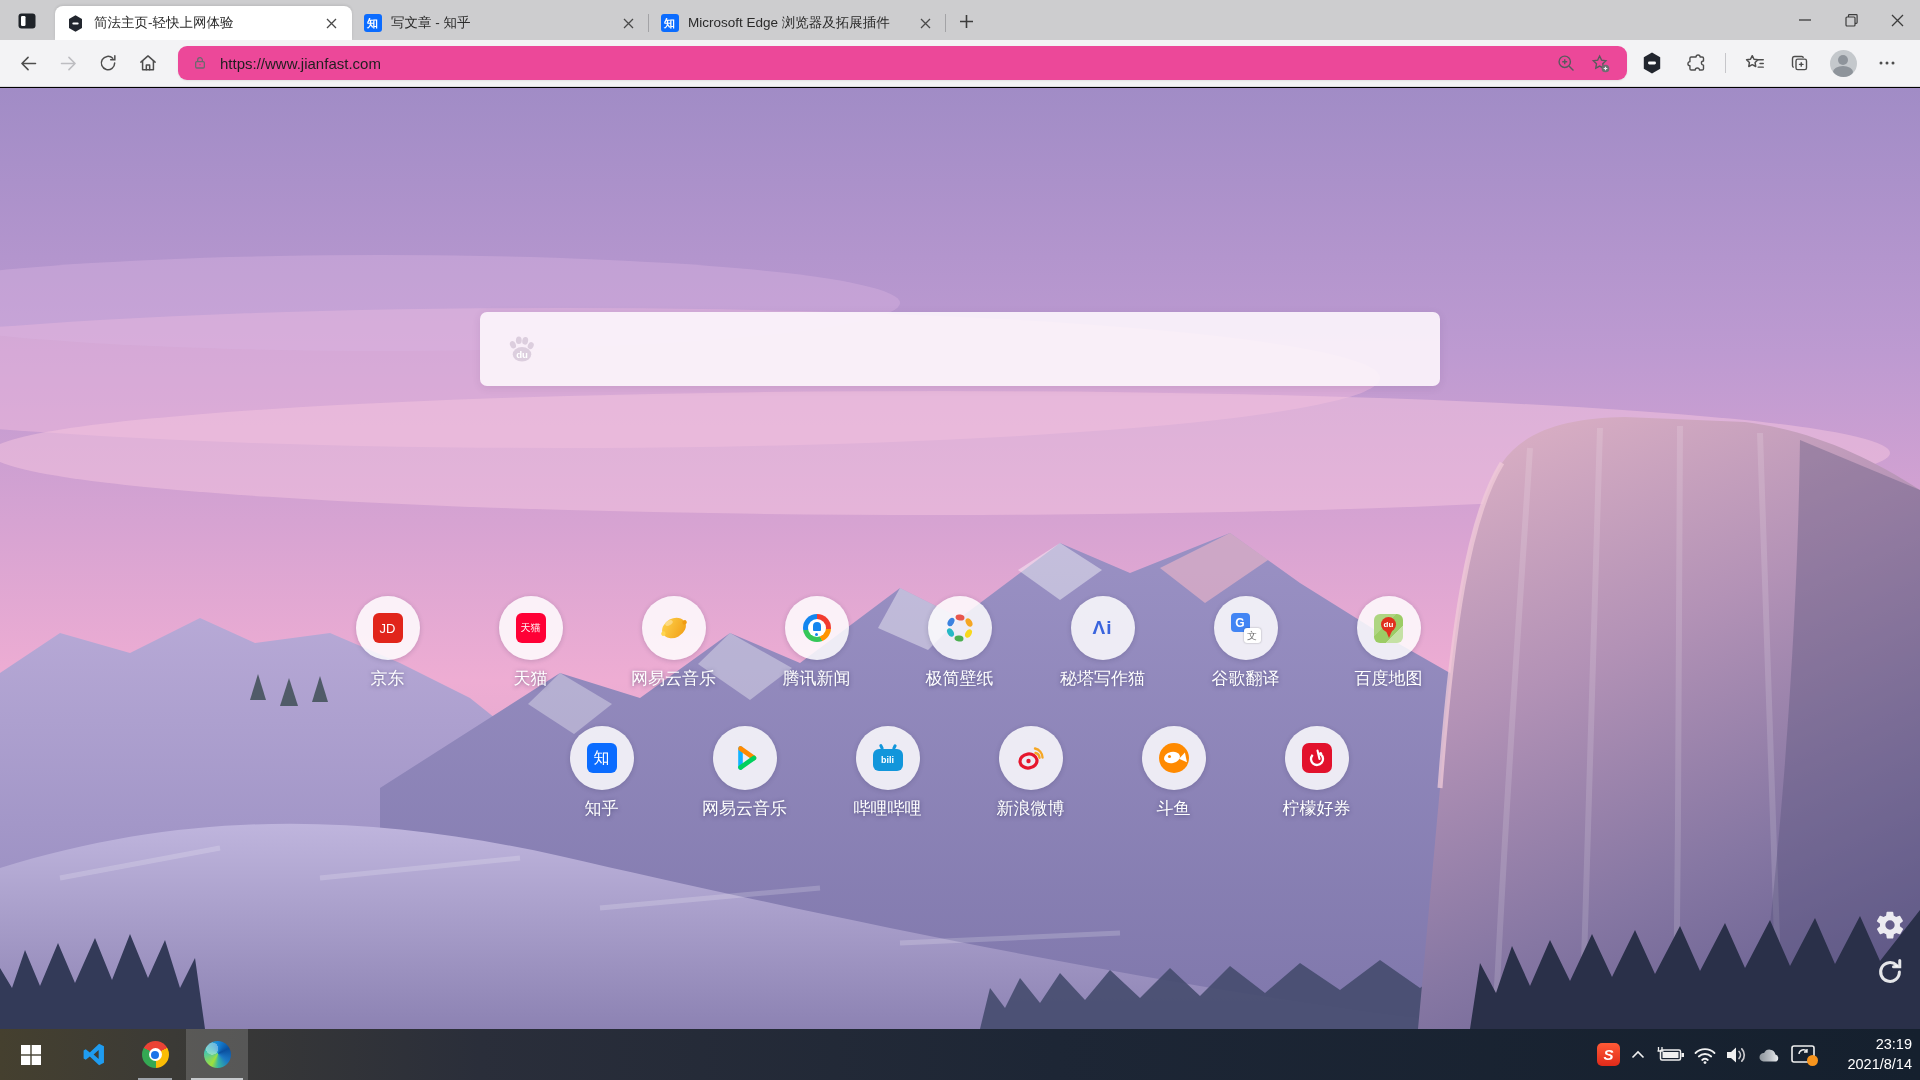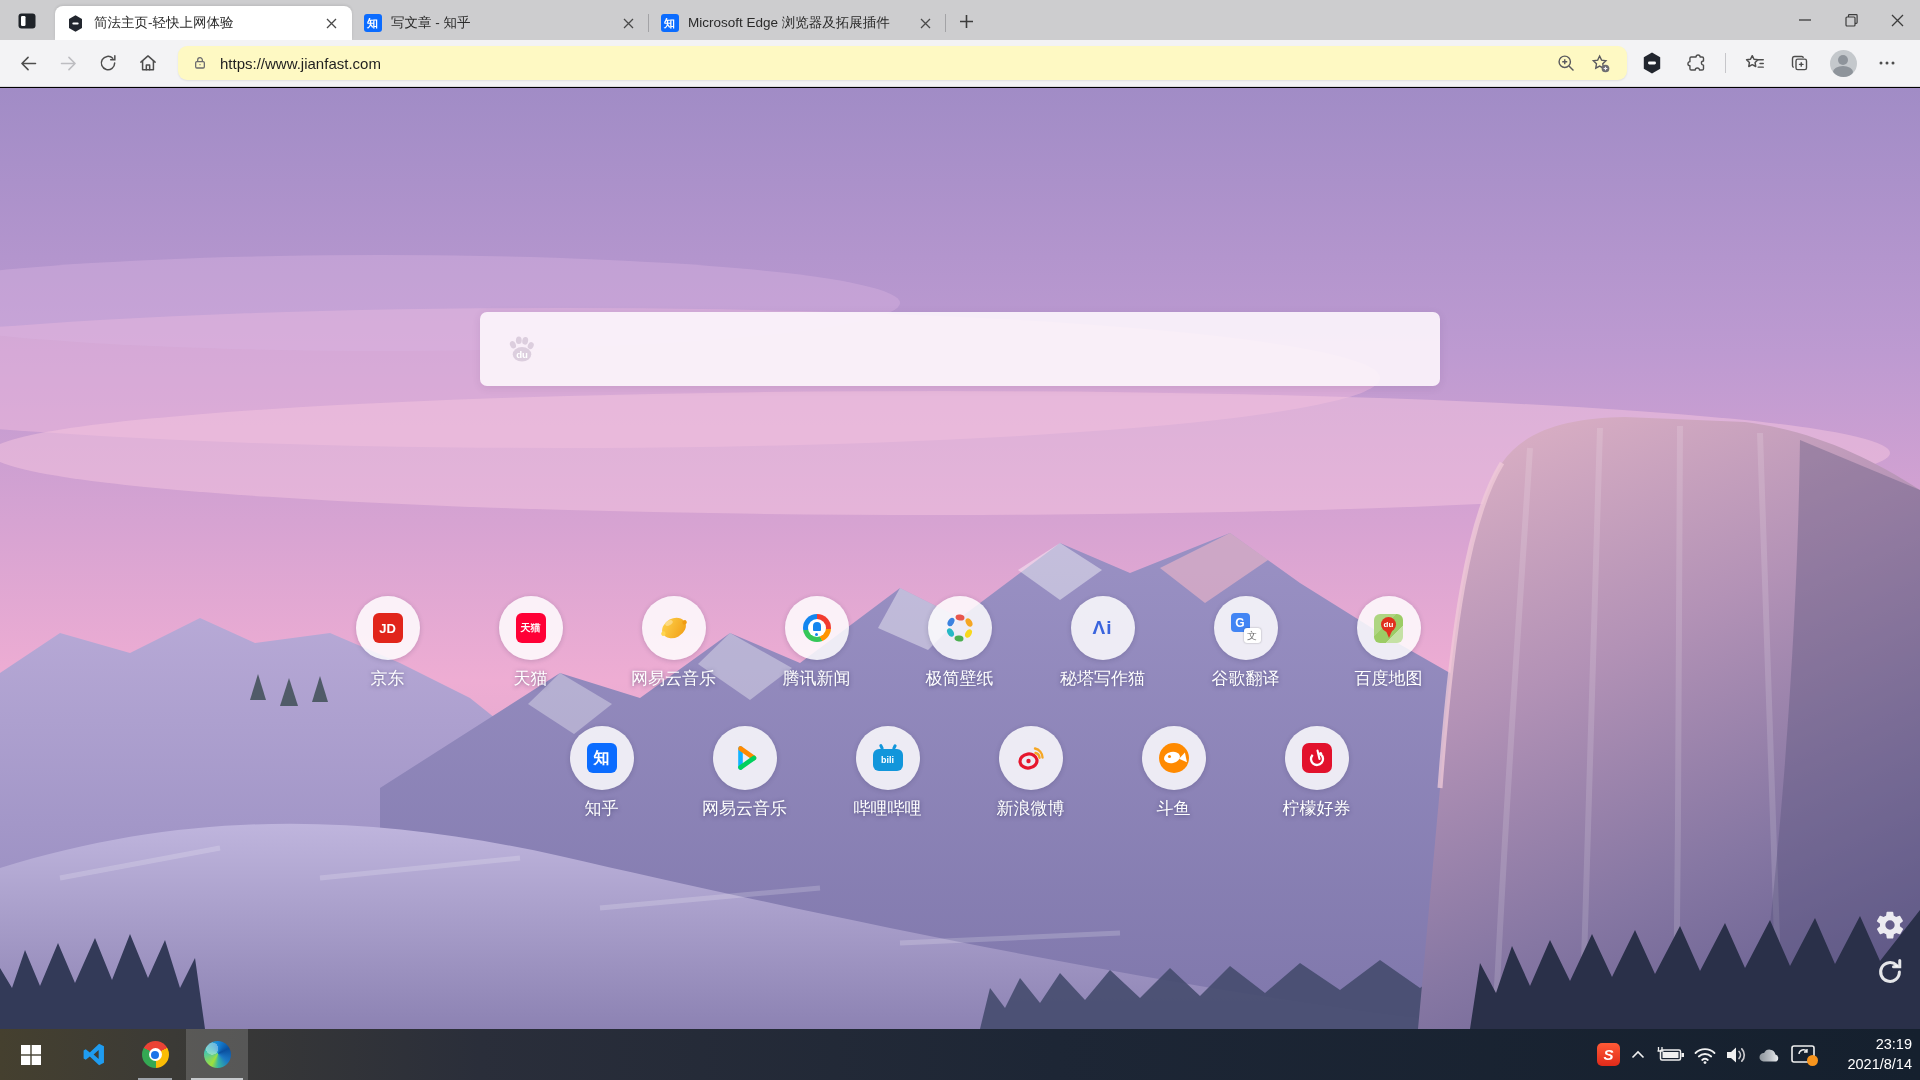--- a/index.html
+++ b/index.html
@@ -23,21 +23,21 @@
   .fav-zhihu{width:18px;height:18px;border-radius:3px;background:#0b6cff;color:#fff;
     font-size:11px;font-weight:bold;display:flex;align-items:center;justify-content:center;}
   .win-controls{position:absolute;right:0;top:0;height:40px;display:flex;}
   .win-btn{width:46px;height:40px;display:flex;align-items:center;justify-content:center;}
 
   
   .toolbar{position:absolute;top:40px;left:0;right:0;height:47px;background:#f3f3f5;
     border-bottom:1px solid #dadade;display:flex;align-items:center;box-sizing:border-box;}
   .tb-btn{width:32px;height:32px;margin-left:8px;flex:none;display:flex;align-items:center;justify-content:center;border-radius:5px;}
   .tb-btn:first-child{margin-left:12px;}
-  .addressbar{flex:1;height:34px;margin:0 10px 0 14px;background:#fef9c3;border-radius:9px;
+  .addressbar{flex:1;height:34px;margin:0 10px 0 14px;background:#ec4899;border-radius:9px;
     box-shadow:0 1px 2px rgba(0,0,0,.08);display:flex;align-items:center;padding:0 14px;box-sizing:border-box;}
   .addressbar .url{flex:1;font-size:15px;color:#1f1f1f;margin-left:12px;white-space:nowrap;overflow:hidden;}
   .ab-ic{flex:none;display:flex;align-items:center;justify-content:center;width:26px;height:26px;margin-left:8px;}
   .ext-area{flex:none;display:flex;align-items:center;gap:14px;margin-right:18px;}
   .ext-btn{width:30px;height:30px;display:flex;align-items:center;justify-content:center;border-radius:5px;}
   .tb-divider{width:1px;height:20px;background:#c6c6ca;}
   .avatar{width:27px;height:27px;border-radius:50%;background:#c4c8cc;position:relative;overflow:hidden;}
   .avatar::before{content:"";position:absolute;left:8.5px;top:5px;width:10px;height:10px;border-radius:50%;background:#8e949b;}
   .avatar::after{content:"";position:absolute;left:3.5px;top:16px;width:20px;height:12px;border-radius:50%;background:#8e949b;}
 
@@ -51,21 +51,21 @@
   .srow1{top:508px;left:316px;}
   .srow2{top:638px;left:530px;}
   .shortcut{width:143px;display:flex;flex-direction:column;align-items:center;cursor:pointer;}
   .s-circle{width:64px;height:64px;border-radius:50%;background:rgba(255,255,255,.84);
     box-shadow:0 1px 5px rgba(30,30,60,.18);display:flex;align-items:center;justify-content:center;}
   .s-label{margin-top:7px;font-size:17px;color:#fff;text-shadow:0 1px 4px rgba(35,35,80,.55);white-space:nowrap;}
   .corner-tools{position:absolute;right:13px;top:820px;display:flex;flex-direction:column;gap:13px;align-items:center;}
   .corner-btn{width:34px;height:34px;display:flex;align-items:center;justify-content:center;}
 
   
-  .lg-sq{display:flex;align-items:center;justify-content:center;color:#fff;font-weight:bold;}
+  .lg-sq{display:flex;align-items:center;justify-content:center;color:#fff;font-weight:normal;}
   .lg-jd{width:30px;height:30px;border-radius:6px;background:#e1251b;font-size:13px;}
   .lg-tmall{width:30px;height:30px;border-radius:6px;background:#ff0036;font-size:10px;letter-spacing:0;}
   .lg-zhihu{width:30px;height:30px;border-radius:6px;background:#0b6cff;font-size:16px;}
   .lg-netease{width:30px;height:30px;border-radius:7px;background:#e2112c;}
   .lg-mita{font-size:19px;font-weight:bold;color:#3a64dd;letter-spacing:1px;}
   .lg-tnews{position:relative;width:28px;height:28px;border-radius:50%;
     background:conic-gradient(#f23c30 0 95deg,#ff9500 95deg 160deg,#35c759 160deg 260deg,#1386ef 260deg 360deg);}
   .lg-tnews::before{content:"";position:absolute;inset:5px;border-radius:50%;background:#fff;}
   .lg-tnews i{position:absolute;left:10px;top:8px;width:8px;height:9px;background:#1386ef;
     border-radius:4px 4px 1px 1px;}

